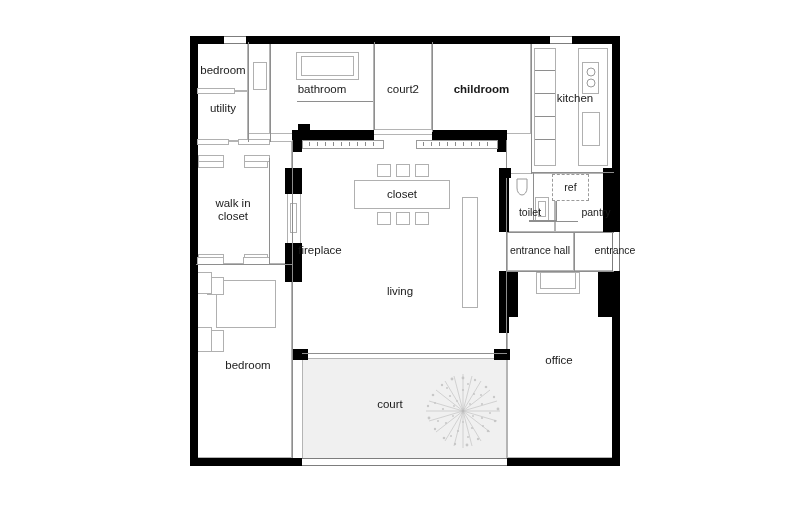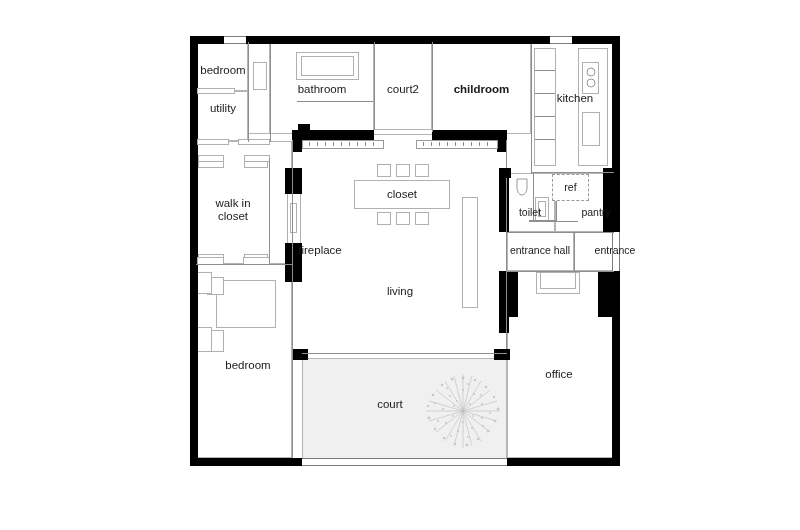--- a/index.html
+++ b/index.html
@@ -289,15 +289,15 @@
   <div class="label" style="left:289px;top:244px;width:62px;">fireplace</div>
   <div class="label" style="left:354px;top:188px;width:96px;">closet</div>
   <div class="label" style="left:355px;top:285px;width:90px;">living</div>
   <div class="label" style="left:552px;top:181px;width:37px;font-size:10.5px;">ref</div>
   <div class="label" style="left:506px;top:206px;width:48px;font-size:10.5px;">toilet</div>
   <div class="label" style="left:556px;top:206px;width:56px;font-size:10.5px;margin-left:12px;">pantry</div>
   <div class="label" style="left:500px;top:244px;width:80px;font-size:10.5px;">entrance hall</div>
   <div class="label" style="left:584px;top:244px;width:62px;font-size:10.5px;">entrance</div>
   <div class="label" style="left:205px;top:359px;width:86px;">bedroom</div>
   <div class="label" style="left:360px;top:398px;width:60px;">court</div>
-  <div class="label" style="left:514px;top:368px;width:90px;">office</div>
+  <div class="label" style="left:514px;top:354px;width:90px;">office</div>
 
 </div>
 
 </body></html>

